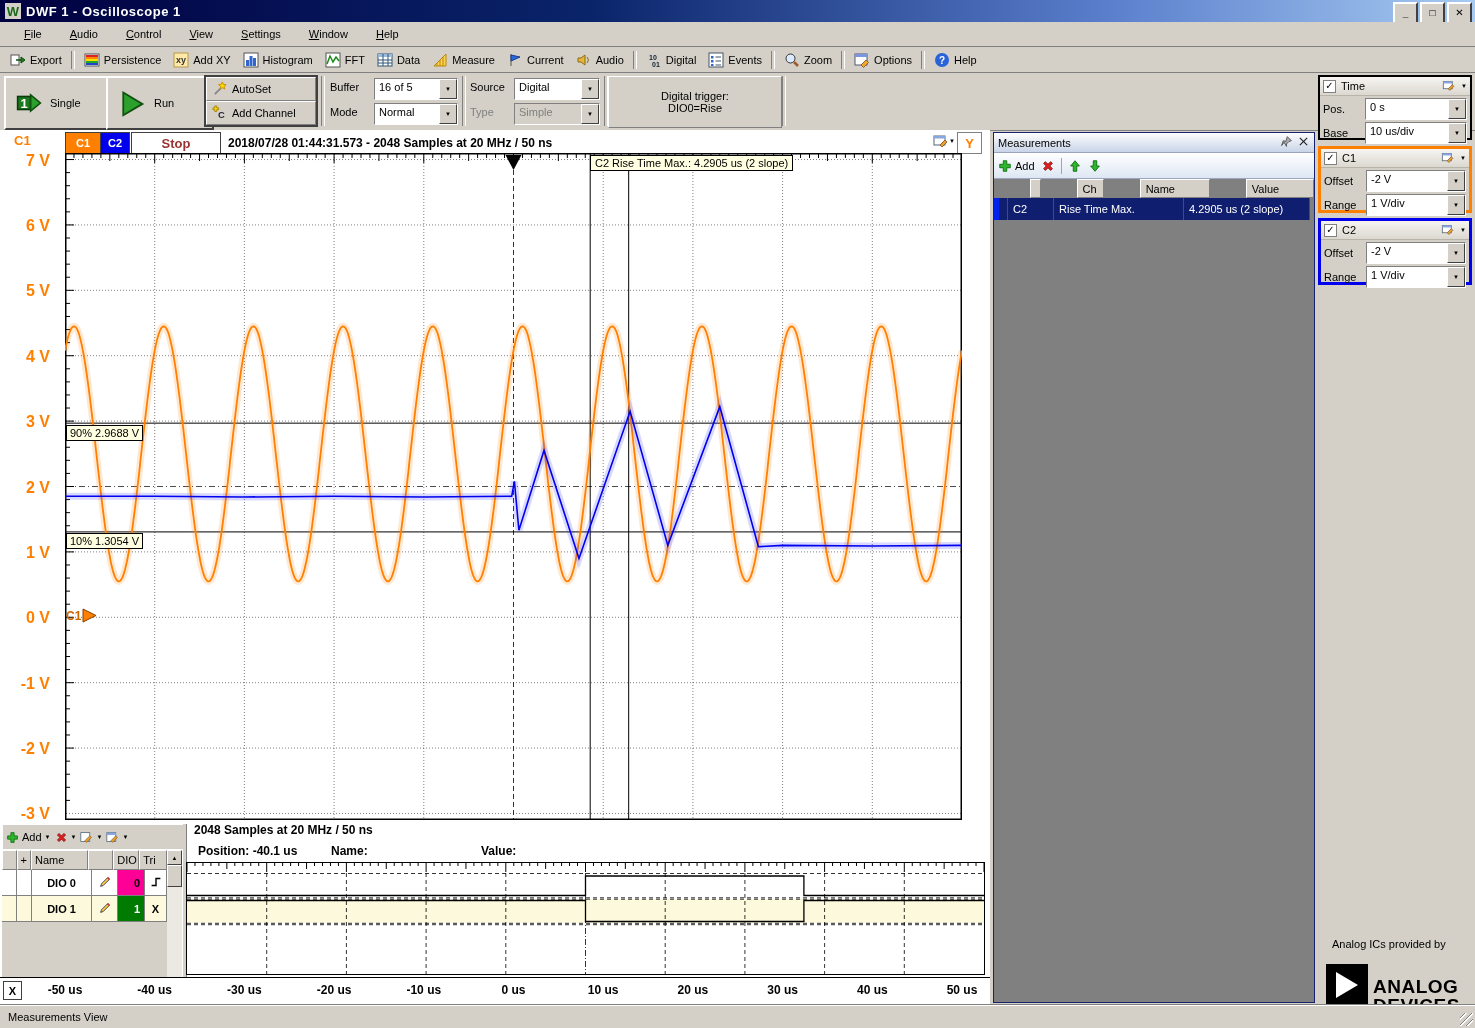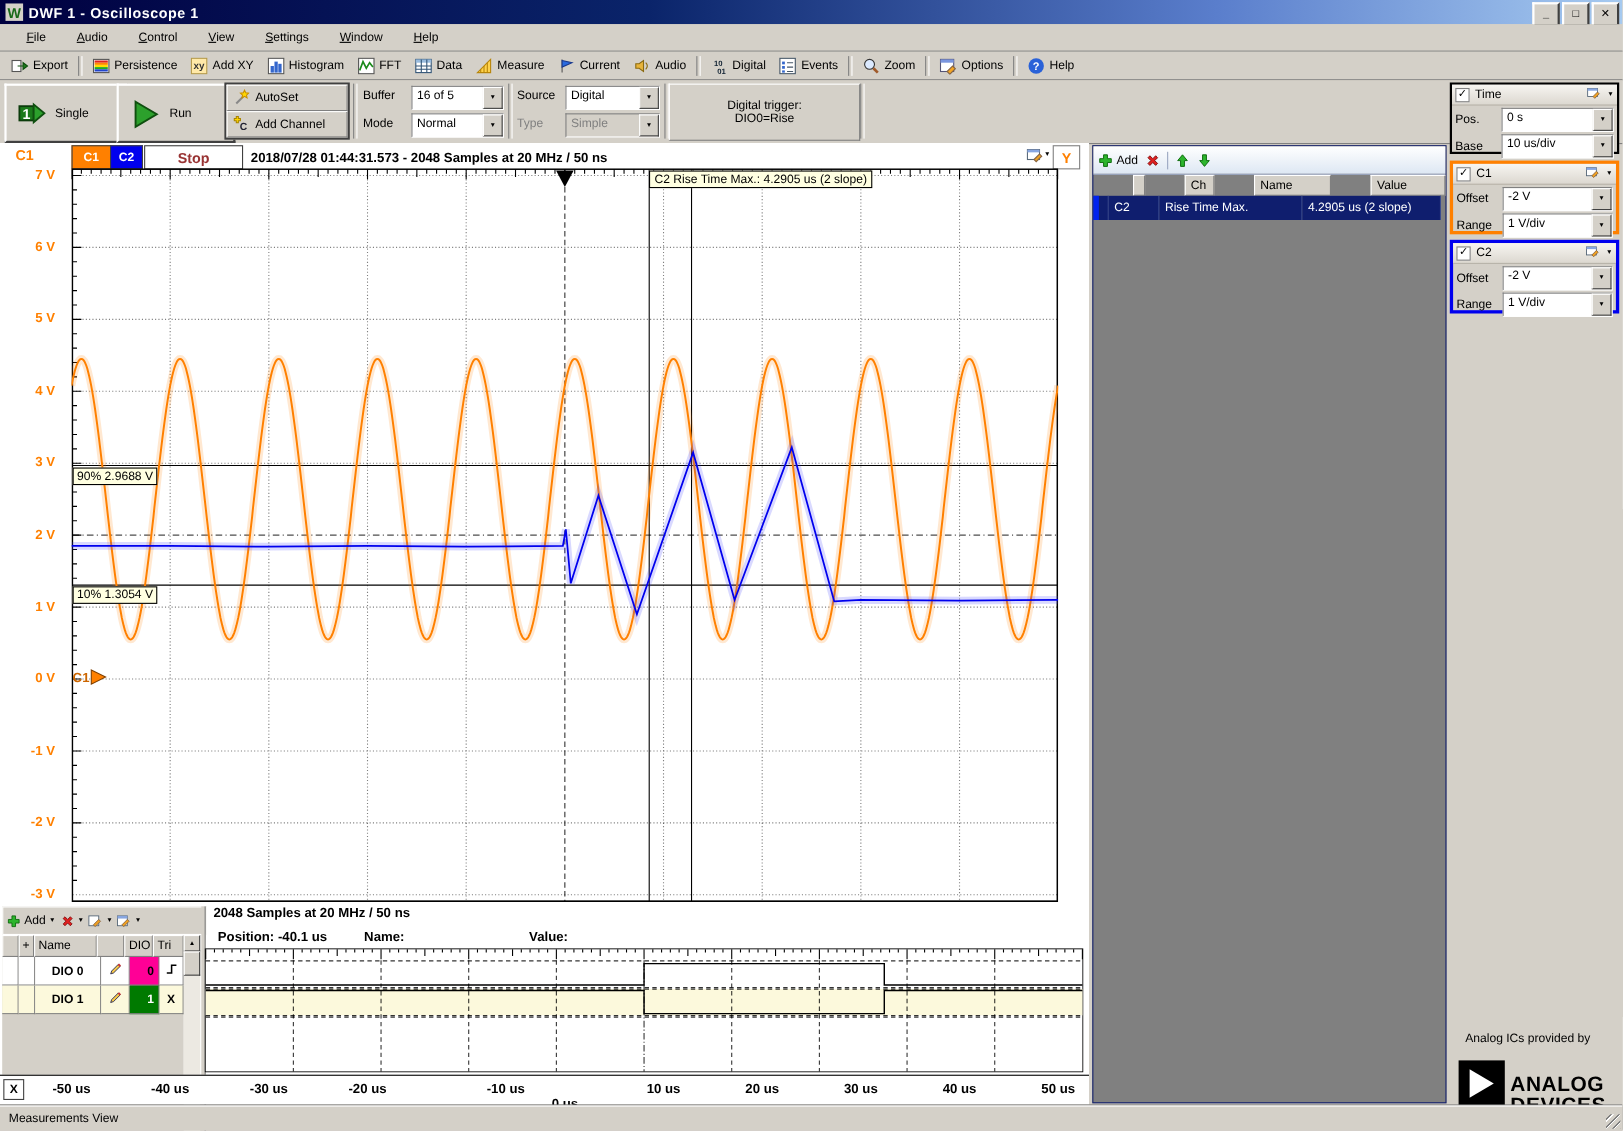--- a/index.html
+++ b/index.html
@@ -48,21 +48,21 @@
     color:#fff;font-weight:bold;border:1px solid #404040;}
   #tab-c1{left:65px;width:34px;background:#ff8000;}
   #tab-c2{left:100px;width:28px;background:#0000ee;}
   #stopbtn{position:absolute;left:131px;top:2px;width:88px;height:20px;background:#fff;border:1px solid #404040;
     display:flex;align-items:center;justify-content:center;color:#993333;font-weight:bold;font-size:13px;}
   #scope-status{position:absolute;left:228px;top:6px;font-weight:bold;font-size:12px;color:#000;white-space:nowrap;}
   #scope-cfg{position:absolute;left:933px;top:3px;display:flex;align-items:center;}
   #ybtn{position:absolute;left:957px;top:2px;width:23px;height:20px;background:#fff;border:1px solid #808080;
     color:#ff8000;font-weight:bold;font-size:13px;display:flex;align-items:center;justify-content:center;}
   #ylabels{position:absolute;left:0;top:23px;width:56px;height:667px;}
-  .ylabel{position:absolute;right:6px;width:50px;text-align:right;color:#ff8000;font-weight:bold;font-size:12px;}
+  .ylabel{position:absolute;right:6px;width:50px;text-align:right;color:#ff8000;font-weight:bold;font-size:16px;}
   #mainplot{position:absolute;left:65px;top:23px;}
   .cursor-label{position:absolute;background:#ffffe1;border:1px solid #000;padding:1px 3px;font-size:11px;white-space:nowrap;}
   #tooltip{position:absolute;left:590px;top:25px;background:#ffffe1;border:1px solid #000;padding:1px 4px;font-size:11px;white-space:nowrap;}
   #c1marker{position:absolute;left:66px;top:477px;display:flex;align-items:center;}
   #c1marker .mtxt{color:#cc6600;font-weight:bold;font-size:12px;}
   
   #dig-title{position:absolute;left:194px;top:693px;font-weight:bold;font-size:12px;}
   #dig-pos{position:absolute;left:198px;top:714px;font-weight:bold;font-size:12px;}
   #dig-name{position:absolute;left:331px;top:714px;font-weight:bold;font-size:12px;}
   #dig-value{position:absolute;left:481px;top:714px;font-weight:bold;font-size:12px;}
@@ -769,30 +769,39 @@
         <path d="M1,33.5 H399.5 V14 H617.9 V33.5 H798" fill="none" stroke="#000" stroke-width="1.3"></path>
         <path d="M1,38.5 H399.5 V59.5 H617.9 V38.5 H798" fill="none" stroke="#000" stroke-width="1.3"></path>
       </svg>
 
     <div id="xstrip"></div>
     <div id="xbtn">X</div>
   <div class="xlabel" style="left: 65px;">-50 us</div>
       <div class="xlabel" style="left: 154.7px;">-40 us</div>
       <div class="xlabel" style="left: 244.4px;">-30 us</div>
       <div class="xlabel" style="left: 334.1px;">-20 us</div>
-      <div class="xlabel" style="left: 423.8px; margin-left: 36px;">-10 us</div>
-      <div class="xlabel" style="left: 513.5px; margin-top: 13px;">0 us</div>
+      <div class="xlabel" style="left: 423.8px;">-10 us</div>
+      <div class="xlabel" style="left: 513.5px;">0 us</div>
       <div class="xlabel" style="left: 603.2px;">10 us</div>
       <div class="xlabel" style="left: 692.9px;">20 us</div>
       <div class="xlabel" style="left: 782.6px;">30 us</div>
       <div class="xlabel" style="left: 872.3px;">40 us</div>
       <div class="xlabel" style="left: 962px;">50 us</div>
     </div>
 
   <div id="measure">
+    <div id="meas-title">
+      <span class="t">Measurements</span>
+      <span><svg width="13" height="13" viewBox="0 0 16 16">
+            <path d="M9 2 L14 7 L11 8 L8 11 L8 14 L5 9 L2 13 L4 7 L7 8 L8 5 Z" fill="#aaa" stroke="#444"></path>
+          </svg></span>
+      <span style="margin-left:4px;"><svg width="13" height="13" viewBox="0 0 16 16">
+            <path d="M3 4 L4 3 L8 7 L12 3 L13 4 L9 8 L13 12 L12 13 L8 9 L4 13 L3 12 L7 8 Z" fill="#222"></path>
+          </svg></span>
+    </div>
     <div id="meas-tools">
       <span class="meas-tbtn">
         <svg width="14" height="14" viewBox="0 0 16 16">
             <path d="M6 2 h4 v4 h4 v4 h-4 v4 H6 v-4 H2 V6 h4 z" fill="#2db52d" stroke="#0c6a0c"></path>
           </svg>
         <span>Add</span>
       </span>
       <span class="meas-tbtn">
         <svg width="14" height="14" viewBox="0 0 16 16">
             <path d="M3 5 L5 3 L8 6 L11 3 L13 5 L10 8 L13 11 L11 13 L8 10 L5 13 L3 11 L6 8 Z" fill="#e02020" stroke="#801010"></path>

